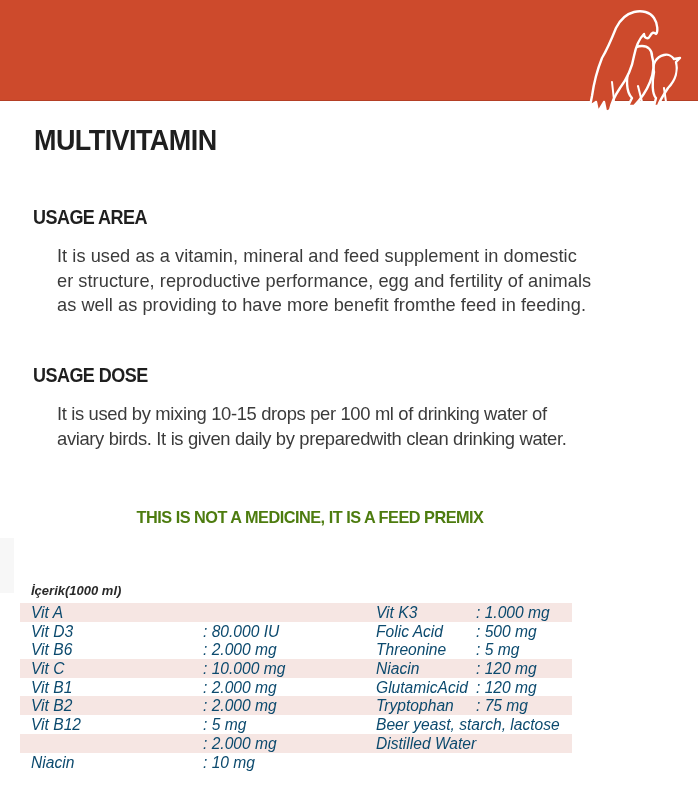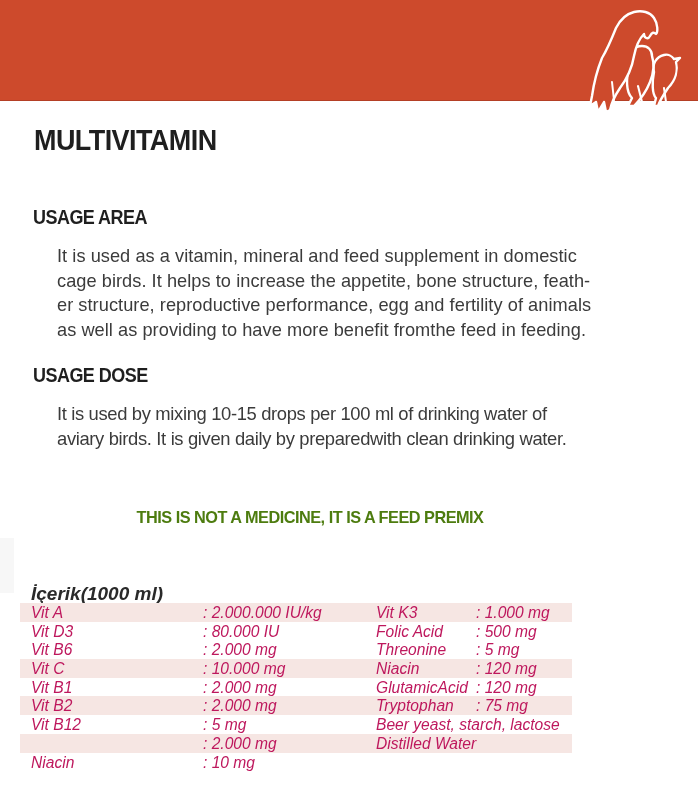--- a/index.html
+++ b/index.html
@@ -36,28 +36,28 @@
   }
   .para div { white-space:nowrap; }
   .para.dose { font-size:18.4px; letter-spacing:-0.35px; }
   .warning {
     position:absolute; left:0; top:508px; width:620px; text-align:center;
     color:#4d7c0f; font-weight:bold; font-size:16.3px; line-height:19px;
     letter-spacing:-0.5px;
   }
   .table-title {
     position:absolute; left:31px; top:583px;
-    font-style:italic; font-weight:bold; font-size:19px; color:#2a2a2a;
+    font-style:italic; font-weight:bold; font-size:13px; color:#2a2a2a;
   }
   .table {
     position:absolute; left:20px; top:603px; width:552px;
   }
   .row {
     position:relative; height:18.7px; font-style:italic; font-size:15.6px;
-    color:#be185d; line-height:19px; white-space:nowrap;
+    color:#0c4a6e; line-height:19px; white-space:nowrap;
   }
   .row.alt { background:#f6e6e3; }
   .cell { position:absolute; top:0; }
   .c1 { left:11px; }
   .c2 { left:183px; }
   .c3 { left:356px; }
   .c4 { left:456px;text-align:right; }
   .ghost {
     position:absolute; left:0; top:538px; width:14px; height:55px; background:#f7f7f7;
   }
@@ -81,21 +81,20 @@
     <path d="M70 84 L74 100"></path>
     <path d="M96 86 L98 100"></path>
   </g>
 </svg>
 
 <div class="title">MULTIVITAMIN</div>
 
 <div class="h2" style="top:206px;">USAGE AREA</div>
 <div class="para" style="top:244px;">
   <div>It is used as a vitamin, mineral and feed supplement in domestic</div>
-  <div>cage birds. It helps to increase the appetite, bone structure, feath-</div>
   <div>er structure, reproductive performance, egg and fertility of animals</div>
   <div>as well as providing to have more benefit fromthe feed in feeding.</div>
 </div>
 
 <div class="h2" style="top:364px;">USAGE DOSE</div>
 <div class="para dose" style="top:402px;">
   <div>It is used by mixing 10-15 drops per 100 ml of drinking water of</div>
   <div>aviary birds. It is given daily by preparedwith clean drinking water.</div>
 </div>
 
@@ -103,21 +102,20 @@
 
 <div class="warning">
   <div>THIS IS NOT A MEDICINE, IT IS A FEED PREMIX</div>
 </div>
 
 <div class="table-title">İçerik(1000 ml)</div>
 
 <div class="table">
   <div class="row alt">
     <span class="cell c1">Vit A</span>
-    <span class="cell c2">: 2.000.000 IU/kg</span>
     <span class="cell c3">Vit K3</span>
     <span class="cell c4">: 1.000 mg</span>
   </div>
   <div class="row">
     <span class="cell c1">Vit D3</span>
     <span class="cell c2">: 80.000 IU</span>
     <span class="cell c3">Folic Acid</span>
     <span class="cell c4">: 500 mg</span>
   </div>
   <div class="row">

